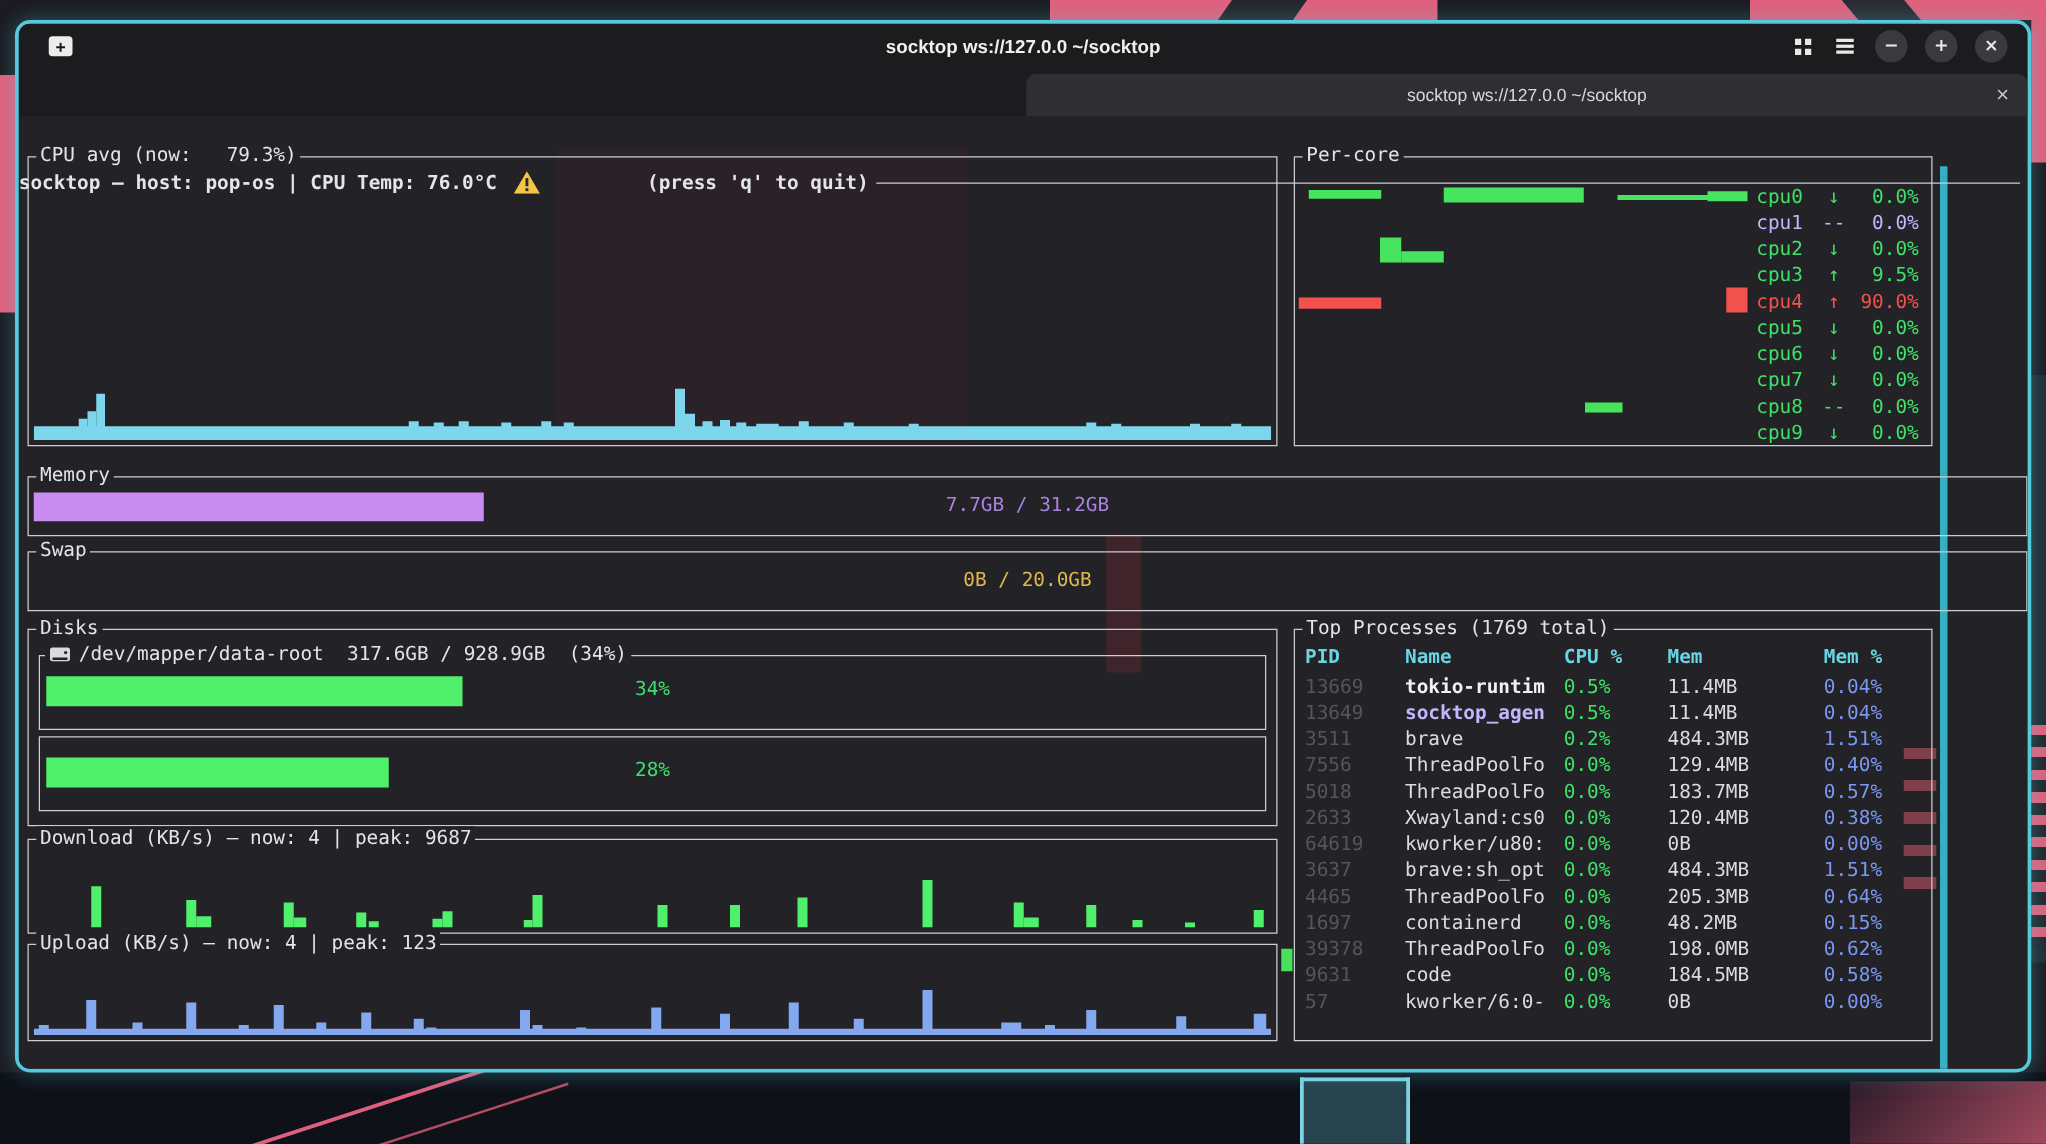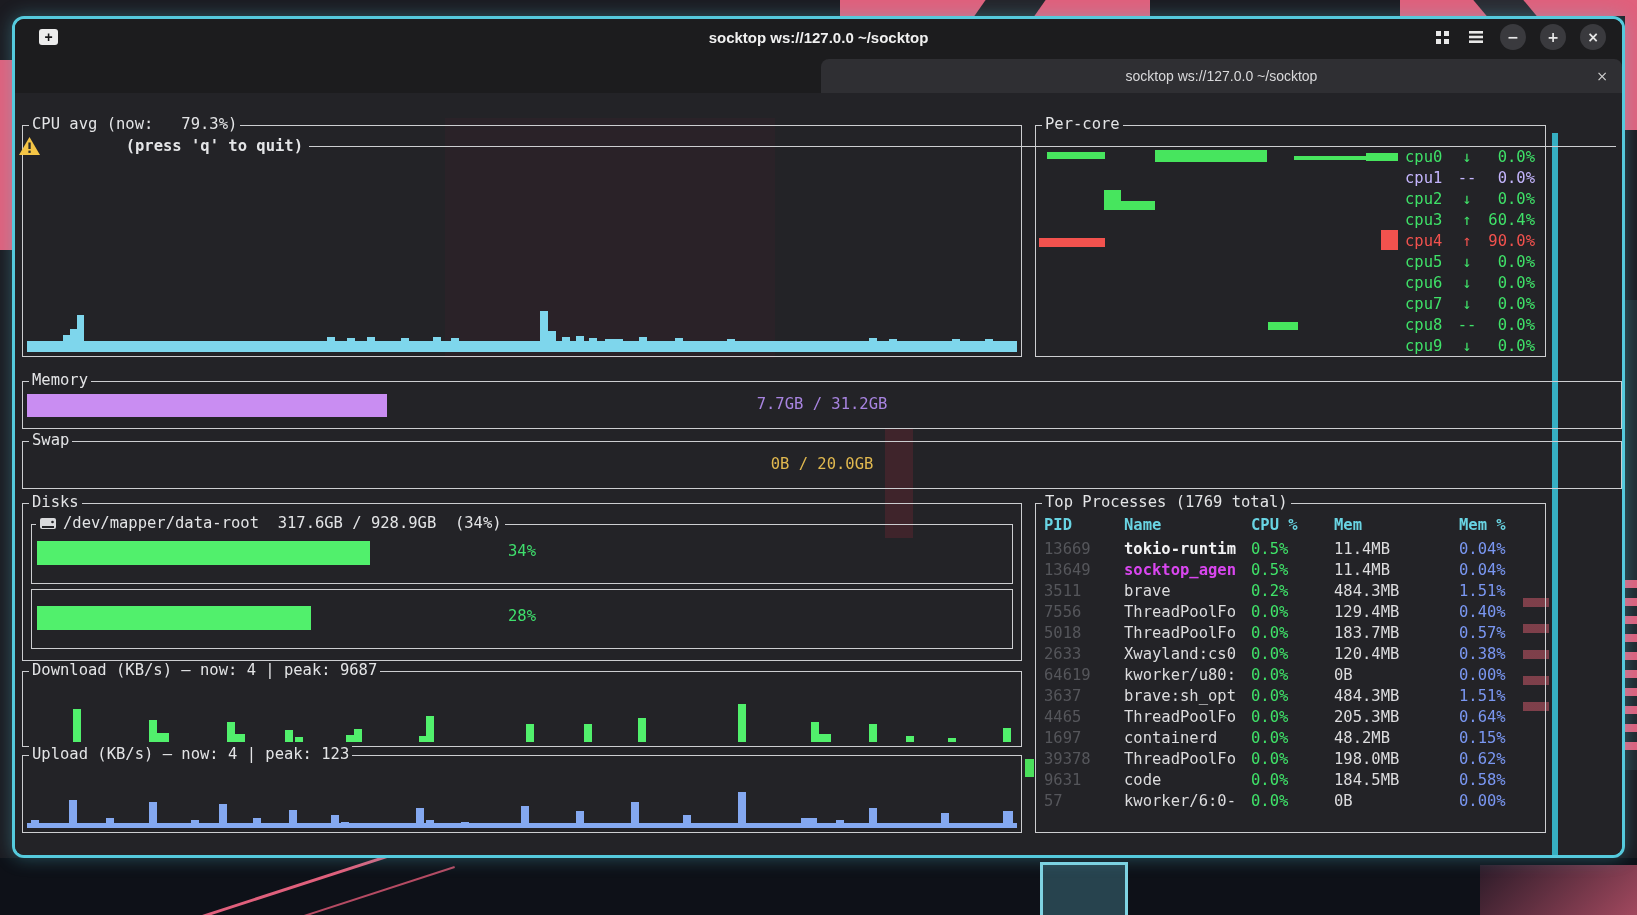--- a/index.html
+++ b/index.html
@@ -108,20 +108,21 @@
 
     <div class="term">
 
       <div class="tdeco" style="left:430px;top:25px;width:330px;height:240px;background:#33222a;opacity:.45;"></div>
       <div class="tdeco" style="left:870px;top:335px;width:28px;height:110px;background:#57262f;opacity:.55;"></div>
       <div class="tdeco" style="left:1537px;top:40px;width:6px;height:760px;background:#39c8de;opacity:.85;"></div>
       <div class="tdeco" style="left:1508px;top:505px;width:26px;height:120px;background:repeating-linear-gradient(180deg,#d95c6e 0 9px,#232327 9px 26px);opacity:.5;"></div>
       <div class="tdeco" style="left:1010px;top:666px;width:9px;height:18px;background:#4be05c;"></div>
 
       <div class="hdr">
+        <span>socktop — host: pop-os | CPU Temp: 76.0°C </span>
         <span style="margin:0 4px;">
           <svg width="21" height="18" viewBox="0 0 21 18">
               <path d="M10.5 0 L21 18 H0 Z" fill="#f5c546"></path>
               <rect x="9.4" y="5.5" width="2.3" height="6.5" fill="#2a2a2a"></rect>
               <rect x="9.4" y="13.6" width="2.3" height="2.3" fill="#2a2a2a"></rect>
             </svg>
         </span>
         <span> (press 'q' to quit)</span>
         <span class="hline"></span>
       </div>
@@ -164,21 +165,21 @@
             <div class="seg" style="left: 330px; top: 27px; width: 32px; height: 8px; background: rgb(71, 229, 94);"></div>
             <div class="seg" style="left: 68px; top: 64px; width: 17px; height: 20px; background: rgb(71, 229, 94);"></div>
             <div class="seg" style="left: 85px; top: 75px; width: 34px; height: 9px; background: rgb(71, 229, 94);"></div>
             <div class="seg" style="left: 3px; top: 112px; width: 66px; height: 9px; background: rgb(242, 82, 78);"></div>
             <div class="seg" style="left: 232px; top: 196px; width: 30px; height: 8px; background: rgb(71, 229, 94);"></div>
           </div>
         <div class="cores" id="core-list">
             <div class="corerow" style="color: rgb(63, 225, 104);"><div class="cname">cpu0</div><div class="ctrend">↓</div><div class="cval">0.0%</div></div>
             <div class="corerow" style="color: #c4b5fd;"><div class="cname">cpu1</div><div class="ctrend">--</div><div class="cval">0.0%</div></div>
             <div class="corerow" style="color: rgb(63, 225, 104);"><div class="cname">cpu2</div><div class="ctrend">↓</div><div class="cval">0.0%</div></div>
-            <div class="corerow" style="color: rgb(63, 225, 104);"><div class="cname">cpu3</div><div class="ctrend">↑</div><div class="cval">60.4%</div></div>
+            <div class="corerow" style="color: rgb(63, 225, 104);"><div class="cname">cpu3</div><div class="ctrend">↑</div><div class="cval">9.5%</div></div>
             <div class="corerow" style="color: rgb(242, 82, 78);"><div class="cmark"></div><div class="cname">cpu4</div><div class="ctrend">↑</div><div class="cval">90.0%</div></div>
             <div class="corerow" style="color: rgb(63, 225, 104);"><div class="cname">cpu5</div><div class="ctrend">↓</div><div class="cval">0.0%</div></div>
             <div class="corerow" style="color: rgb(63, 225, 104);"><div class="cname">cpu6</div><div class="ctrend">↓</div><div class="cval">0.0%</div></div>
             <div class="corerow" style="color: rgb(63, 225, 104);"><div class="cname">cpu7</div><div class="ctrend">↓</div><div class="cval">0.0%</div></div>
             <div class="corerow" style="color: rgb(63, 225, 104);"><div class="cname">cpu8</div><div class="ctrend">--</div><div class="cval">0.0%</div></div>
             <div class="corerow" style="color: rgb(63, 225, 104);"><div class="cname">cpu9</div><div class="ctrend">↓</div><div class="cval">0.0%</div></div>
           </div>
       </div>
 
       <div class="panel" style="left:7px;top:288px;width:1600px;height:48px;">
@@ -281,21 +282,21 @@
         <div id="proc-rows" style="position:absolute;left:0;top:36px;right:0;bottom:0;">
             <div class="prow" style="top: 0px;">
               <div class="pcell" style="left: 8px; width: 72px; color: rgb(85, 86, 91);">13669</div>
               <div class="pcell" style="left: 88px; width: 122px; color: rgb(242, 242, 244); font-weight: bold;">tokio-runtim</div>
               <div class="pcell" style="left: 215px; width: 78px; color: rgb(63, 225, 104);">0.5%</div>
               <div class="pcell" style="left: 298px; width: 120px; color: rgb(220, 220, 222);">11.4MB</div>
               <div class="pcell" style="left: 423px; width: 80px; color: rgb(122, 151, 242);">0.04%</div>
             </div>
             <div class="prow" style="top: 21px;">
               <div class="pcell" style="left: 8px; width: 72px; color: rgb(85, 86, 91);">13649</div>
-              <div class="pcell" style="left: 88px; width: 122px; color: #d946ef; font-weight: bold;">socktop_agen</div>
+              <div class="pcell" style="left: 88px; width: 122px; color: #c4b5fd; font-weight: bold;">socktop_agen</div>
               <div class="pcell" style="left: 215px; width: 78px; color: rgb(63, 225, 104);">0.5%</div>
               <div class="pcell" style="left: 298px; width: 120px; color: rgb(220, 220, 222);">11.4MB</div>
               <div class="pcell" style="left: 423px; width: 80px; color: rgb(122, 151, 242);">0.04%</div>
             </div>
             <div class="prow" style="top: 42px; text-decoration: underline;">
               <div class="pcell" style="left: 8px; width: 72px; color: rgb(85, 86, 91);">3511</div>
               <div class="pcell" style="left: 88px; width: 122px; color: rgb(220, 220, 222);">brave</div>
               <div class="pcell" style="left: 215px; width: 78px; color: rgb(63, 225, 104);">0.2%</div>
               <div class="pcell" style="left: 298px; width: 120px; color: rgb(220, 220, 222);">484.3MB</div>
               <div class="pcell" style="left: 423px; width: 80px; color: rgb(122, 151, 242);">1.51%</div>

